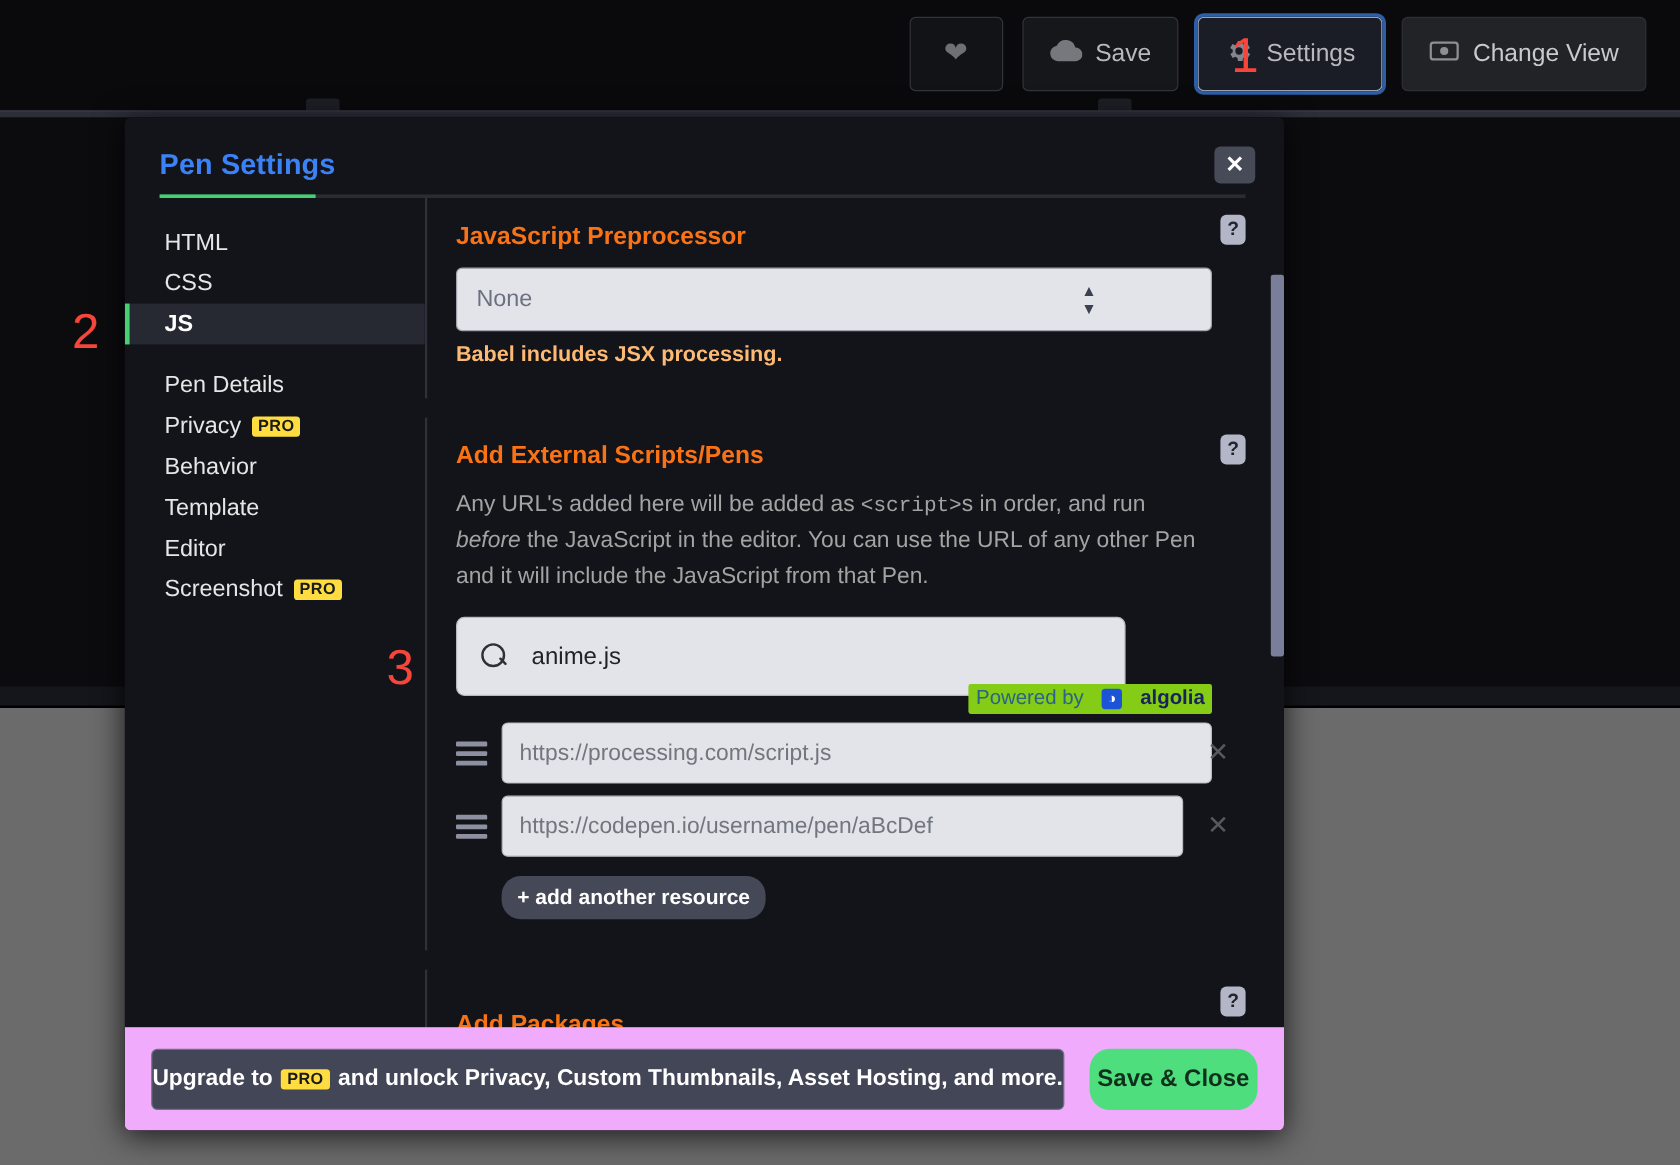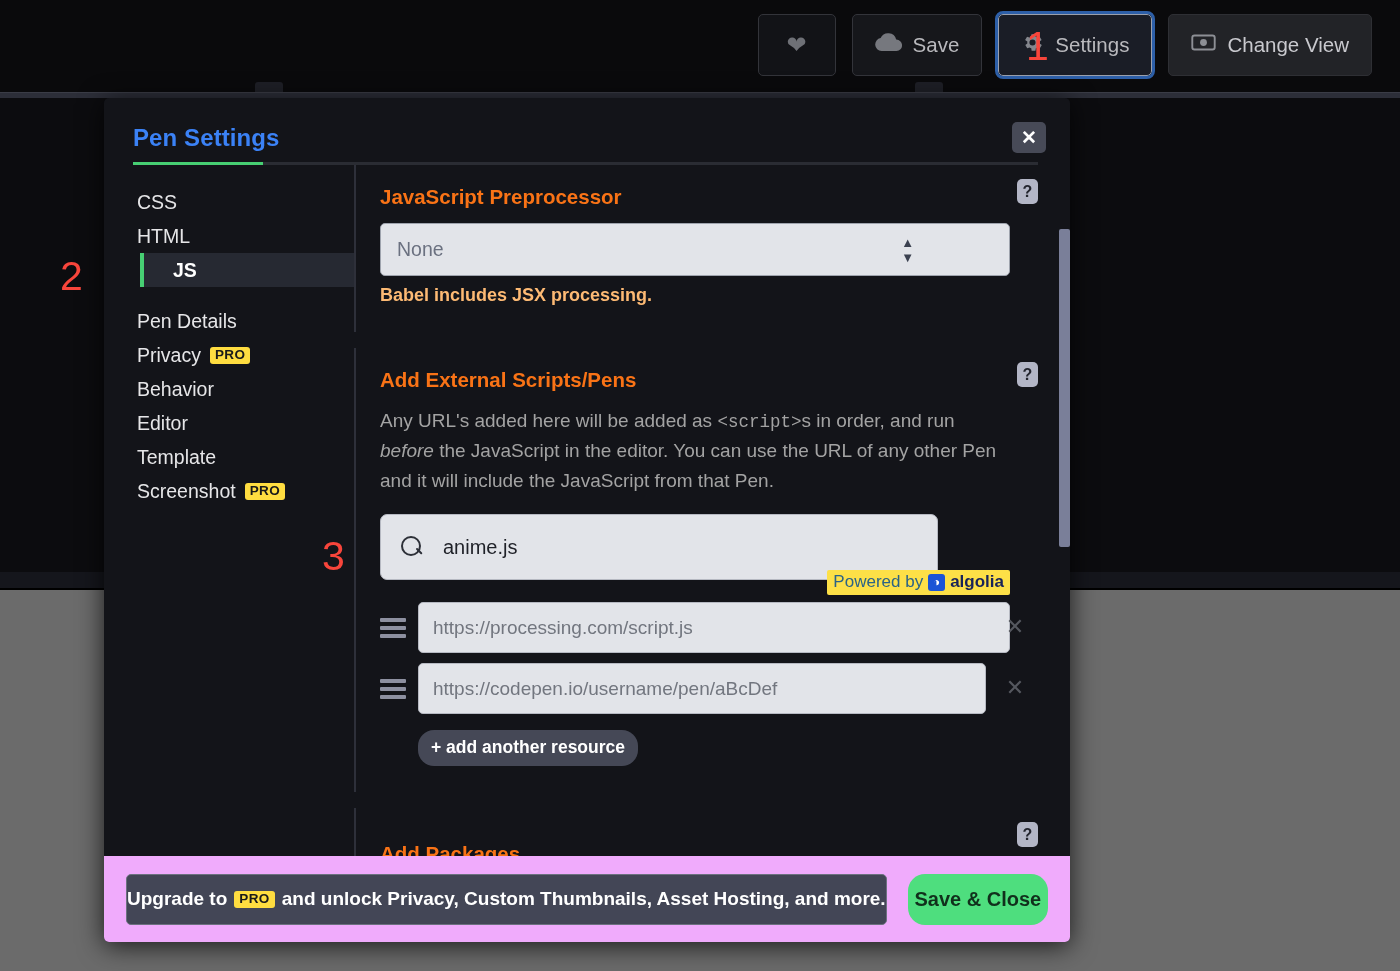--- a/index.html
+++ b/index.html
@@ -112,21 +112,21 @@
     width: 250px; flex: 0 0 250px; padding-top: 20px;
   }
   .nav-item {
     height: 34px; display: flex; align-items: center;
     padding-left: 29px; color: #e6e6e8; font-size: 19.5px;
     cursor: pointer; border-left: 4px solid transparent;
     box-sizing: border-box;
   }
   .nav-item.active {
     background: #262932; border-left-color: #47cf73;
-    font-weight: bold; color: #ffffff; margin-left: 36px;
+    font-weight: bold; color: #ffffff;
   }
   .nav-gap { height: 17px; }
   .pro-badge {
     background: #ffdd40; color: #1a1a1a;
     font-size: 13.5px; font-weight: bold; letter-spacing: .4px;
     border-radius: 3px; padding: 1.5px 5px 2px; margin-left: 9px;
     line-height: 1; display: inline-block;
   }
 
   
@@ -191,22 +191,22 @@
     border-radius: 50%;
   }
   .search-icon::after {
     content: ""; position: absolute; left: 13.5px; top: 14px;
     width: 8px; height: 2.4px; background: #2d3038;
     transform: rotate(45deg); border-radius: 2px;
   }
   .algolia-value { color: #1f2128; font-size: 20px; }
   .algolia-credit {
     position: absolute; right: 0; bottom: -15px;
-    background: #fde047; border-radius: 2px;
-    padding: 2px 6px 3px; display: flex; align-items: center; gap: 5px;
+    background: #84cc16; border-radius: 2px;
+    padding: 2px 6px 3px; display: flex; align-items: center; gap: 15px;
     font-size: 17px;
   }
   .algolia-credit .pb { color: #2b6387; }
   .algolia-credit .logo {
     width: 17px; height: 17px; border-radius: 3px;
     background: #1b54d6; color: #fff;
     font-size: 12px; text-align: center; line-height: 17px;
   }
   .algolia-credit .name { color: #182359; font-weight: bold; }
 
@@ -325,44 +325,44 @@
   <div id="modal-header">
     <div id="modal-title">Pen Settings</div>
     <div id="title-rule"></div>
     <button id="close-button">✕</button>
   </div>
 
   <div id="modal-body">
 
     <nav id="settings-sidebar">
       <div class="nav-item">
+        <span>HTML</span>
+      </div>
+      <div class="nav-item">
         <span>CSS</span>
-      </div>
-      <div class="nav-item">
-        <span>HTML</span>
       </div>
       <div class="nav-item active">
         <span>JS</span>
       </div>
       <div class="nav-gap"></div>
       <div class="nav-item">
         <span>Pen Details</span>
       </div>
       <div class="nav-item">
         <span>Privacy</span>
         <span class="pro-badge">PRO</span>
       </div>
       <div class="nav-item">
         <span>Behavior</span>
       </div>
       <div class="nav-item">
+        <span>Template</span>
+      </div>
+      <div class="nav-item">
         <span>Editor</span>
-      </div>
-      <div class="nav-item">
-        <span>Template</span>
       </div>
       <div class="nav-item">
         <span>Screenshot</span>
         <span class="pro-badge">PRO</span>
       </div>
     </nav>
 
     <div id="settings-content">
 
       <section class="section">

